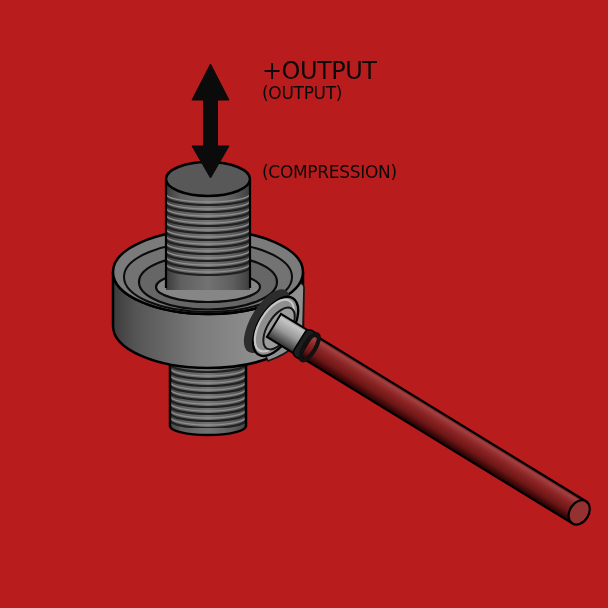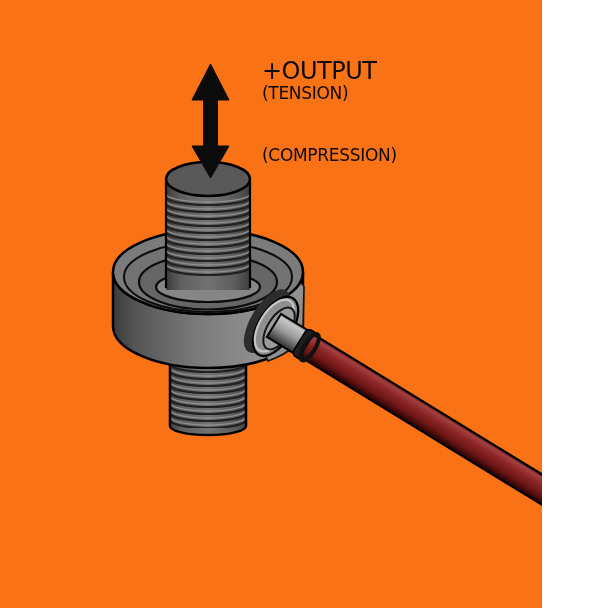--- a/index.html
+++ b/index.html
@@ -1,37 +1,37 @@
 <!DOCTYPE html>
 <html><head>
 <meta charset="utf-8">
 <style>
   html, body { margin: 0; padding: 0; background: #ffffff; }
   .stage {
     position: relative;
-    width: 542px;
+    width: 608px;
     height: 608px;
-    background: #f97316;
+    background: #b91c1c;
     overflow: hidden;
     font-family: "DejaVu Sans", "Liberation Sans", sans-serif;
   }
   .stage svg { position: absolute; left: 0; top: 0; }
   .label {
     position: absolute;
     color: #0a0a0a;
     line-height: 1;
     white-space: nowrap;
     font-family: "DejaVu Sans", "Liberation Sans", sans-serif;
   }
   .label-main { font-size: 24px; letter-spacing: -0.5px; }
   .label-sub  { font-size: 17px; letter-spacing: -0.3px; }
   #lbl-tension-main     { left: 262px; top: 59px;  }
   #lbl-tension-sub      { left: 262px; top: 85px;  }
   #lbl-compression-main { left: 261px; top: 130px; }
-  #lbl-compression-sub  { left: 262px; top: 147px; }
+  #lbl-compression-sub  { left: 262px; top: 164px; }
 </style>
 </head>
 <body>
 
 <div class="stage">
 
   <svg width="608" height="608" viewBox="0 0 608 608">
     <defs>
       <linearGradient id="gBody" gradientUnits="userSpaceOnUse" x1="113" y1="0" x2="303" y2="0">
         <stop offset="0" stop-color="#3b3b3b"></stop>
@@ -143,16 +143,16 @@
       <ellipse cx="56" cy="0" rx="5.5" ry="15" fill="none" stroke="#111111" stroke-width="4"></ellipse>
       <ellipse cx="372" cy="0" rx="9.5" ry="13" fill="#963131" stroke="#000000" stroke-width="2.2"></ellipse>
     </g>
 
     <g>
       <polygon points="210.5,64 192,100 203.5,100 203.5,146 192,146 210.5,178 229,146 217.5,146 217.5,100 229,100" fill="#0b0b0b" stroke="#0b0b0b" stroke-width="1" stroke-linejoin="round"></polygon>
     </g>
   </svg>
 
   <div id="lbl-tension-main" class="label label-main">+OUTPUT</div>
-  <div id="lbl-tension-sub" class="label label-sub">(TENSION)</div>
+  <div id="lbl-tension-sub" class="label label-sub">(OUTPUT)</div>
   <div id="lbl-compression-sub" class="label label-sub">(COMPRESSION)</div>
 
 </div>
 
 </body></html>

